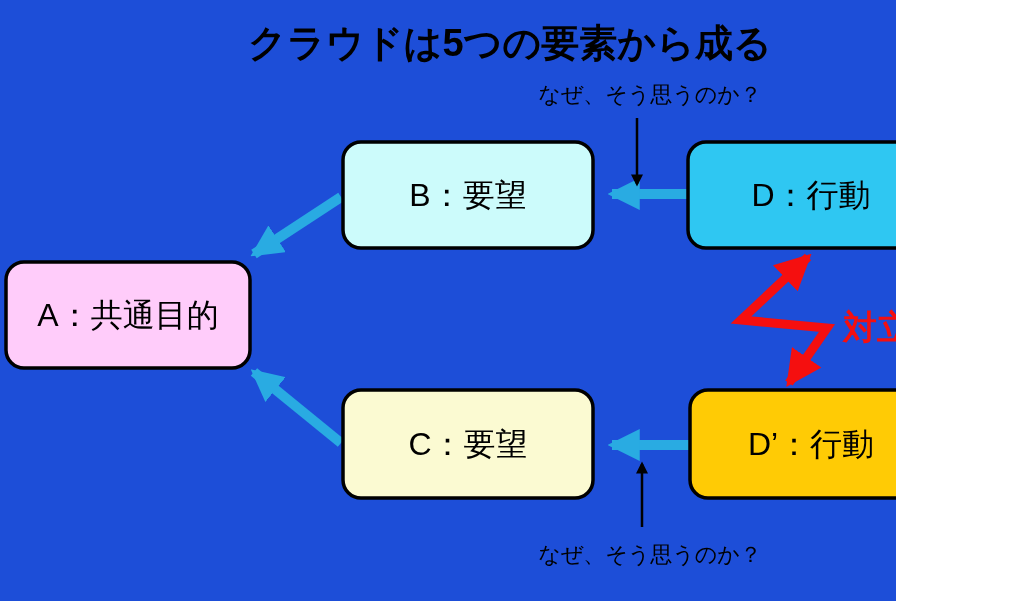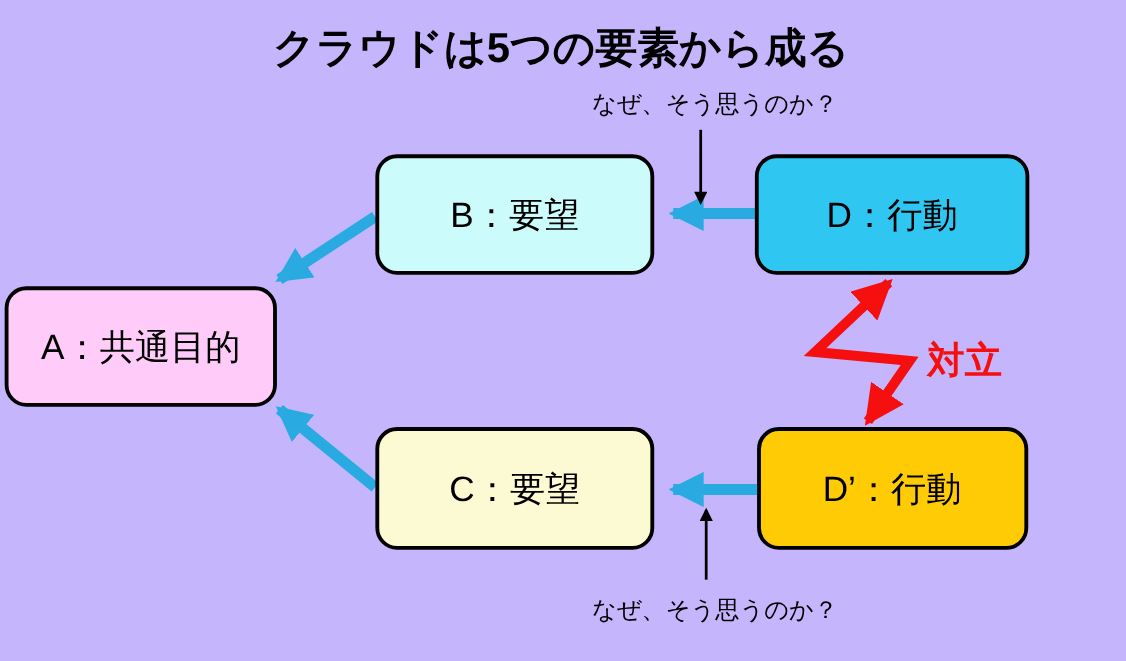--- a/index.html
+++ b/index.html
@@ -2,23 +2,23 @@
 <html><head>
 <meta charset="utf-8">
 <style>
   html, body {
     margin: 0;
     padding: 0;
     background: #ffffff;
   }
   .canvas {
     position: relative;
-    width: 1024px;
+    width: 896px;
     height: 601px;
-    background: #c4b5fd;
+    background: #1d4ed8;
     font-family: "Liberation Sans", "DejaVu Sans", sans-serif;
     overflow: hidden;
   }
   svg { display: block; }
   .title-text {
     font-size: 38px;
     font-weight: bold;
     fill: #000000;
     font-family: "Liberation Sans", "DejaVu Sans", sans-serif;
   }

